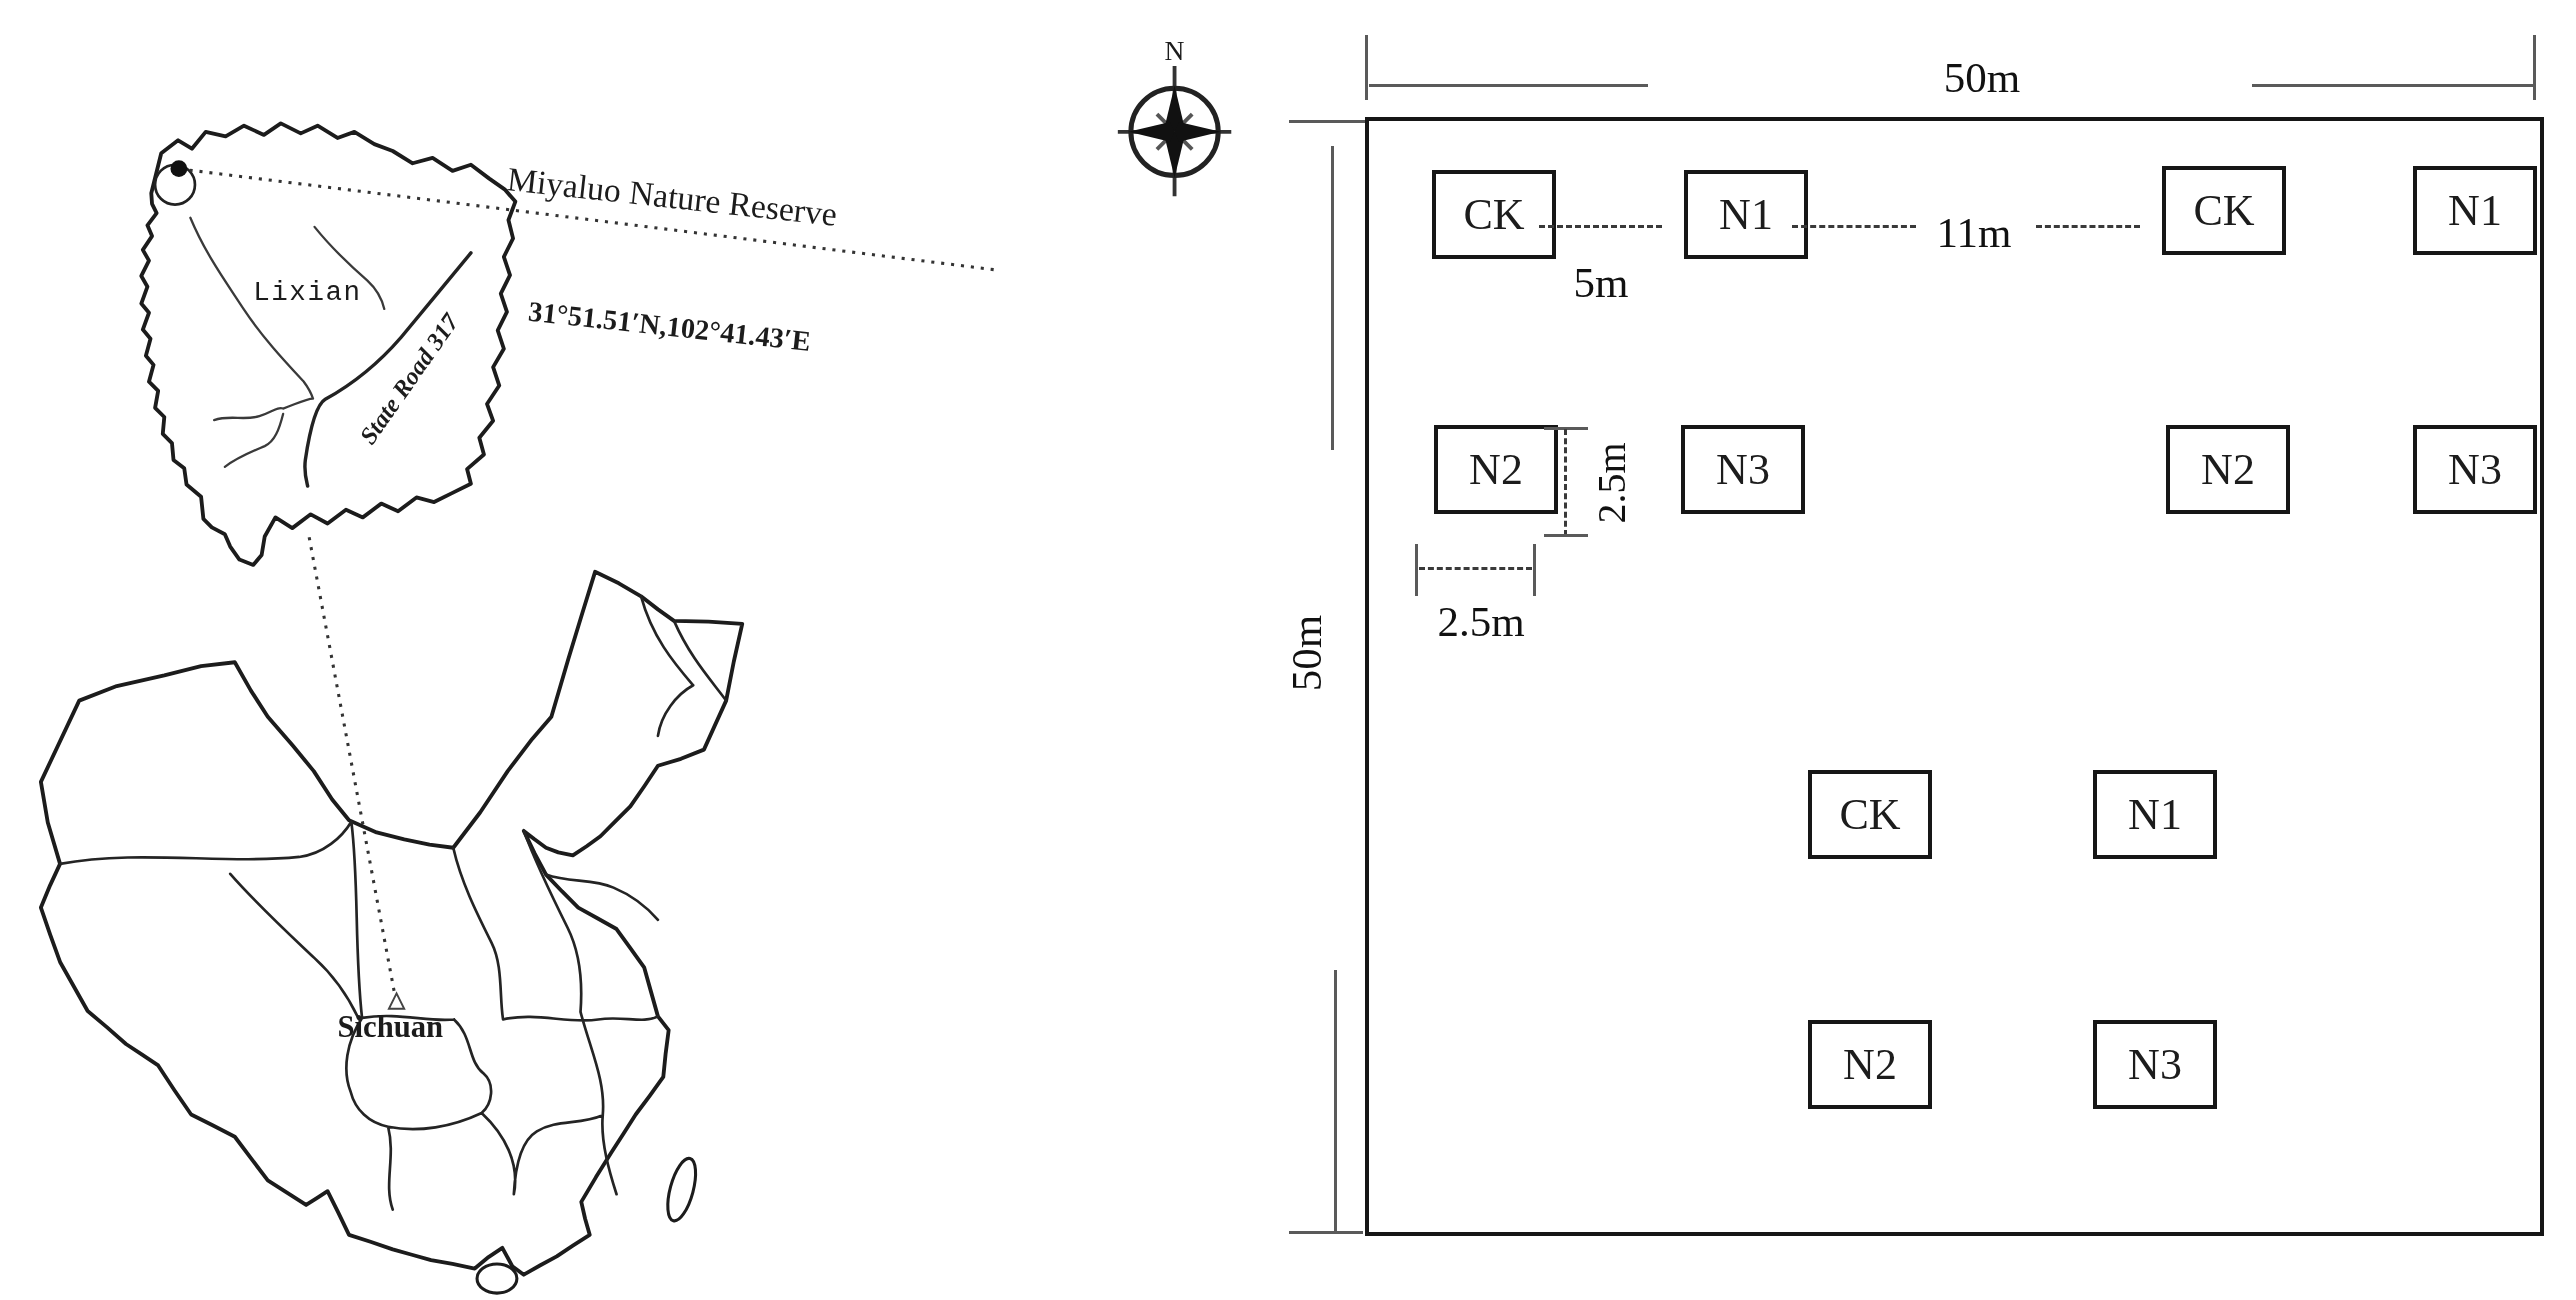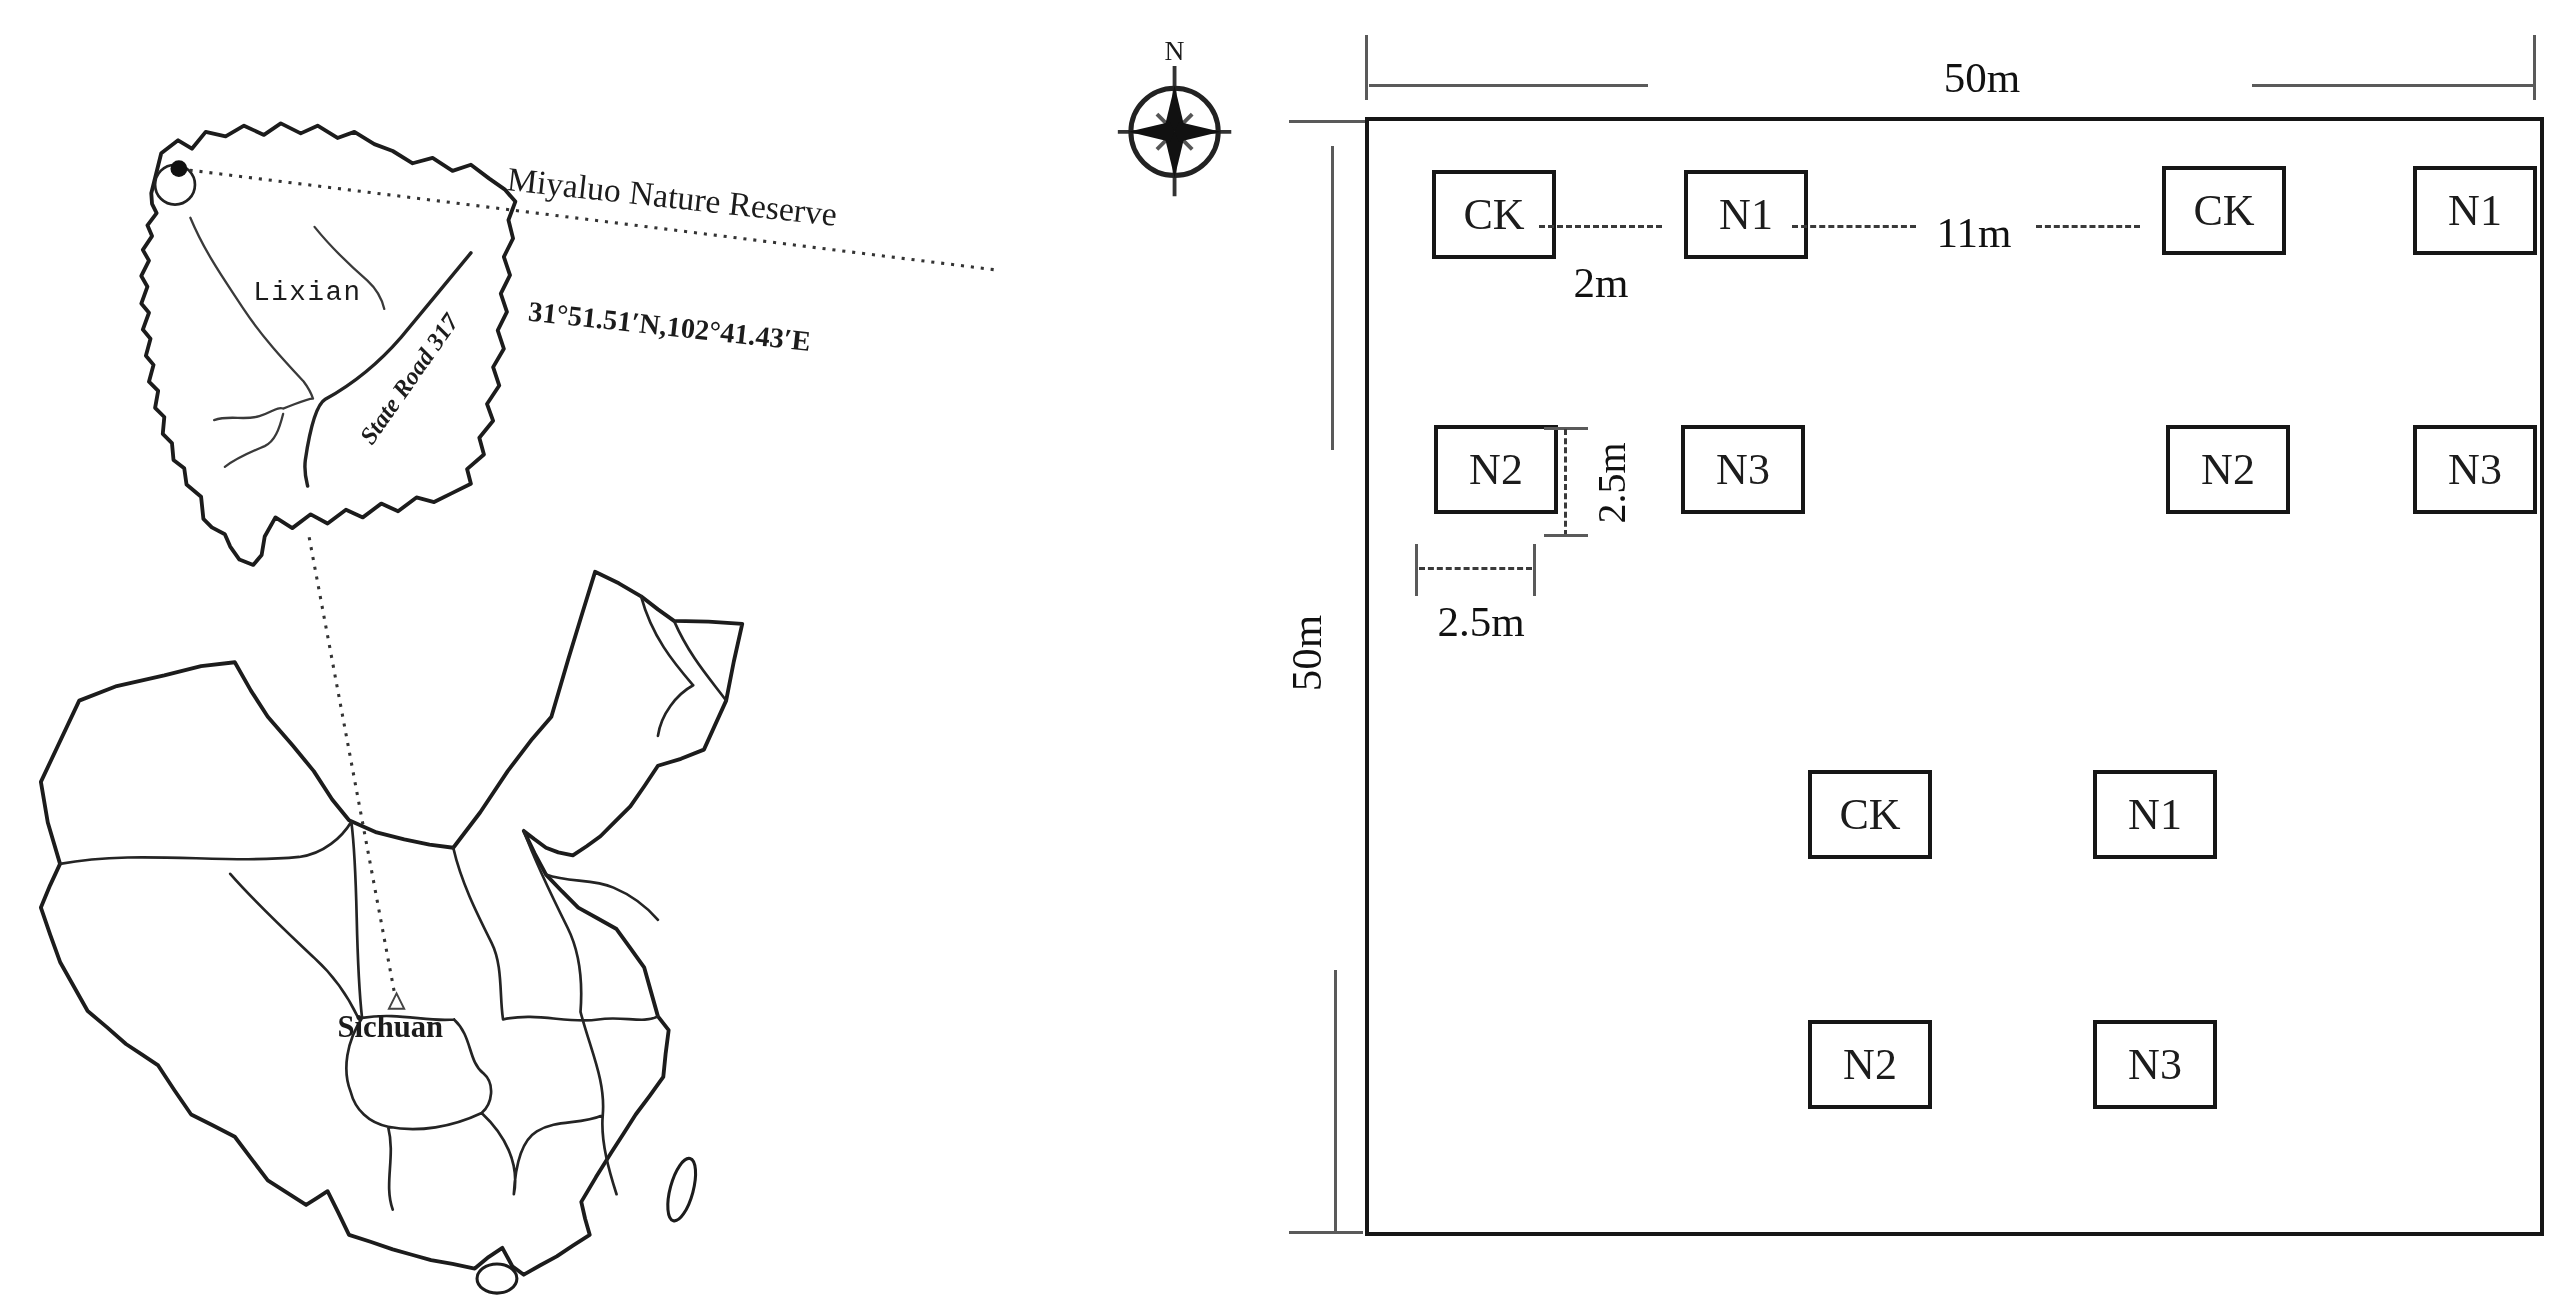--- a/index.html
+++ b/index.html
@@ -156,21 +156,21 @@
     </div>
 
   <div class="box" style="left:1789px;top:1020px;">
       <span>N2</span>
     </div>
   <div class="box" style="left:2074px;top:1020px;">
       <span>N3</span>
     </div>
 
   <div class="dashh" style="left:1539px;top:225px;width:123px;"></div>
-  <div class="lbl" style="left:1601px;top:282px;">2m</div>
+  <div class="lbl" style="left:1601px;top:282px;">5m</div>
   <div class="dashh" style="left:1792px;top:225px;width:124px;"></div>
   <div class="lbl" style="left:1974px;top:232px;">11m</div>
   <div class="dashh" style="left:2036px;top:225px;width:104px;"></div>
 
   <div class="dimh" style="left:1544px;top:427px;width:44px;"></div>
   <div class="dashv" style="left:1564px;top:429px;height:107px;"></div>
   <div class="dimh" style="left:1544px;top:534px;width:44px;"></div>
   <div class="lbl rot small" style="left:1611px;top:483px;">2.5m</div>
 
   <div class="dimv" style="left:1415px;top:544px;height:52px;"></div>

